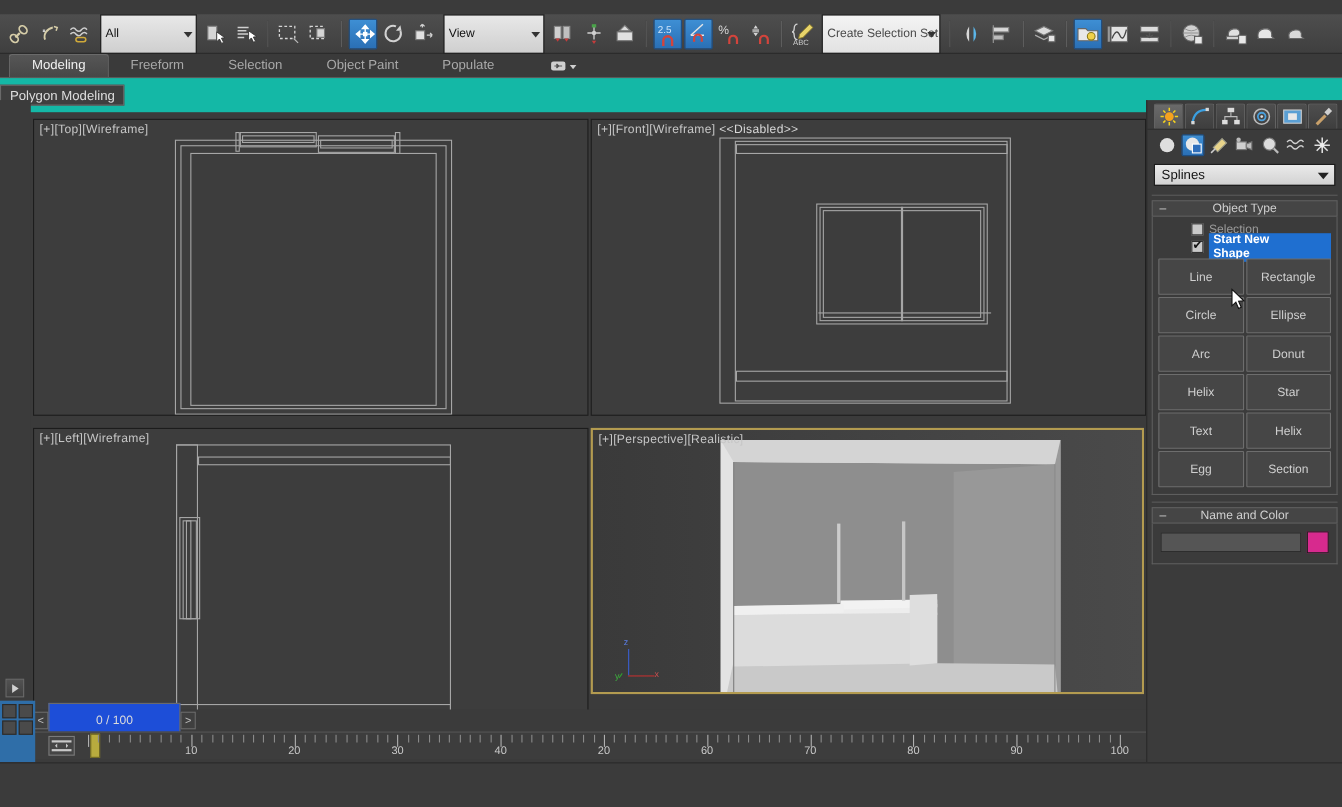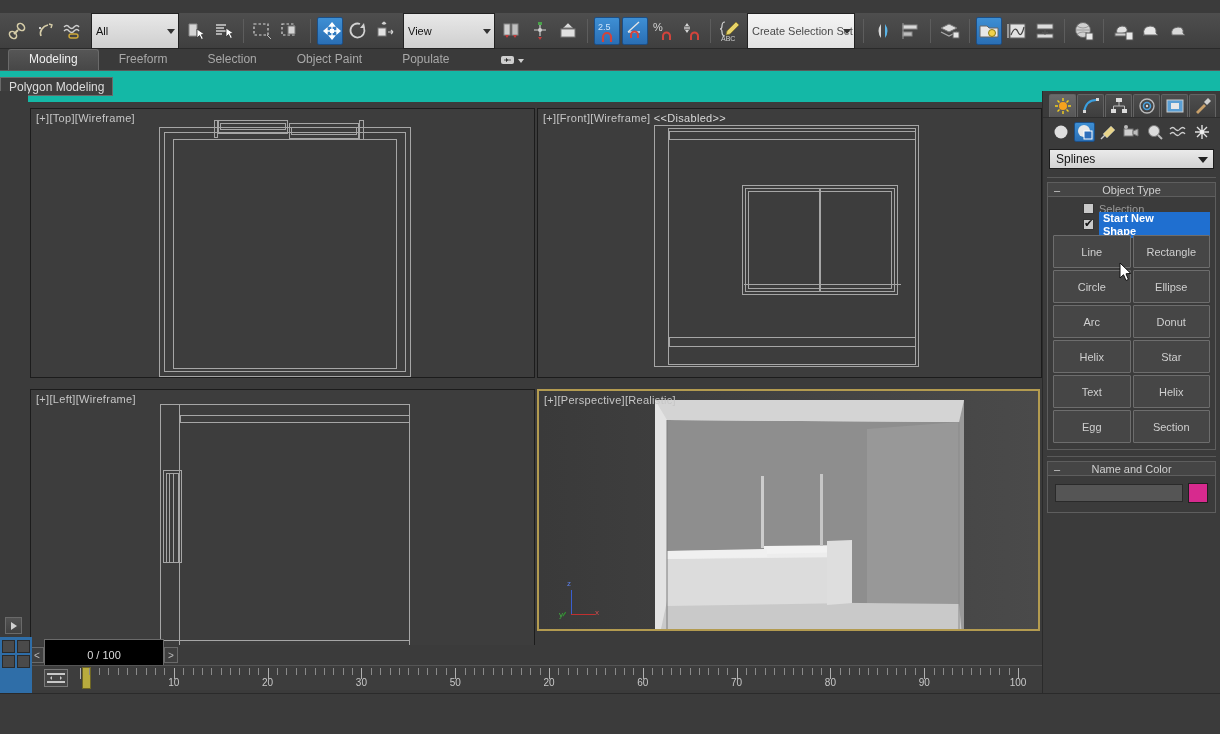--- a/index.html
+++ b/index.html
@@ -133,21 +133,21 @@
   
   .timebar {
     position: absolute; left: 30px; top: 645px; width: 1012px; height: 20px;
     background: #3b3b3b; display: flex; align-items: center;
   }
   .tb-arrow {
     width: 14px; height: 16px; background: #3f3f3f; border: 1px solid #6a6a6a;
     color: #bbb; font-size: 10px; display: flex; align-items: center; justify-content: center;
   }
   .tb-frame {
-    width: 120px; height: 32px; background: #000000; border: 1px solid #6a6a6a;
+    width: 120px; height: 32px; background: #1d4ed8; border: 1px solid #6a6a6a;
     color: #dcdcdc; font-size: 11px; display: flex; align-items: center; justify-content: center;
   }
   .ruler {
     position: absolute; left: 30px; top: 665px; width: 1012px; height: 25px;
     background: #3d3d3d; border-top: 1px solid #555;
   }
   .tick { position: absolute; top: 2px; width: 1px; height: 7px; background: #8a8a8a; }
   .tick.major { height: 11px; background: #b0b0b0; }
   .ticklabel { position: absolute; top: 11px; font-size: 10px; color: #c8c8c8; transform: translateX(-50%); }
   .slider-handle {
@@ -656,21 +656,21 @@
         <div class="tick" style="left: 340.78px;"></div>
         <div class="tick" style="left: 350.16px;"></div>
         <div class="tick" style="left: 359.54px;"></div>
         <div class="tick" style="left: 368.92px;"></div>
         <div class="tick" style="left: 378.3px;"></div>
         <div class="tick" style="left: 387.68px;"></div>
         <div class="tick" style="left: 397.06px;"></div>
         <div class="tick" style="left: 406.44px;"></div>
         <div class="tick" style="left: 415.82px;"></div>
         <div class="tick major" style="left: 425.2px;"></div>
-        <div class="ticklabel" style="left: 425.2px;">50</div>
+        <div class="ticklabel" style="left: 425.2px;">40</div>
         <div class="tick" style="left: 434.58px;"></div>
         <div class="tick" style="left: 443.96px;"></div>
         <div class="tick" style="left: 453.34px;"></div>
         <div class="tick" style="left: 462.72px;"></div>
         <div class="tick" style="left: 472.1px;"></div>
         <div class="tick" style="left: 481.48px;"></div>
         <div class="tick" style="left: 490.86px;"></div>
         <div class="tick" style="left: 500.24px;"></div>
         <div class="tick" style="left: 509.62px;"></div>
         <div class="tick major" style="left: 519px;"></div>

